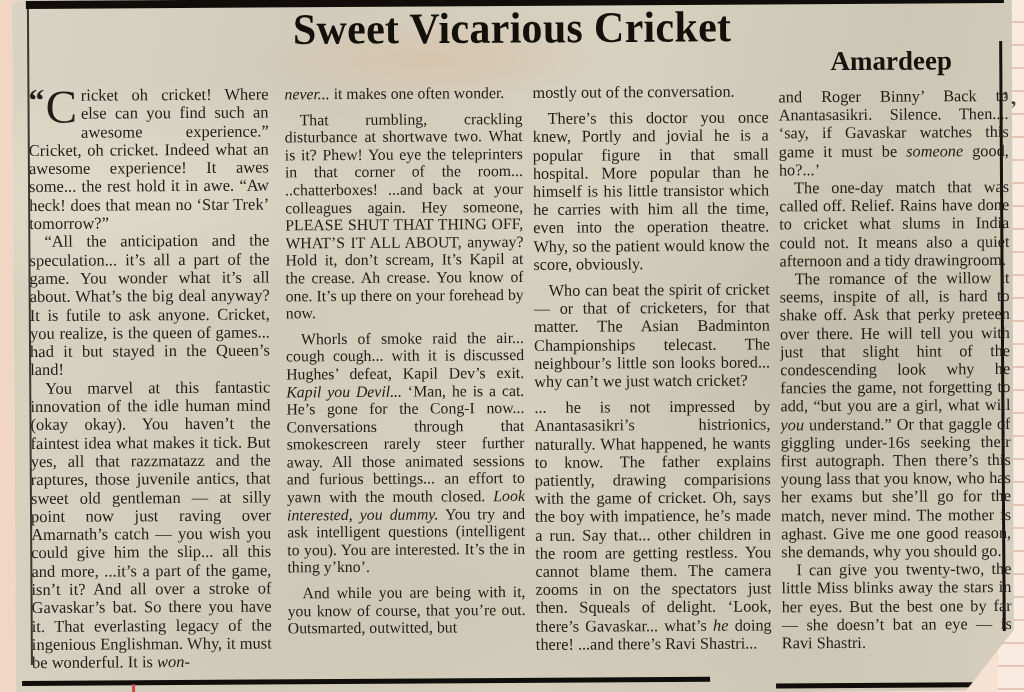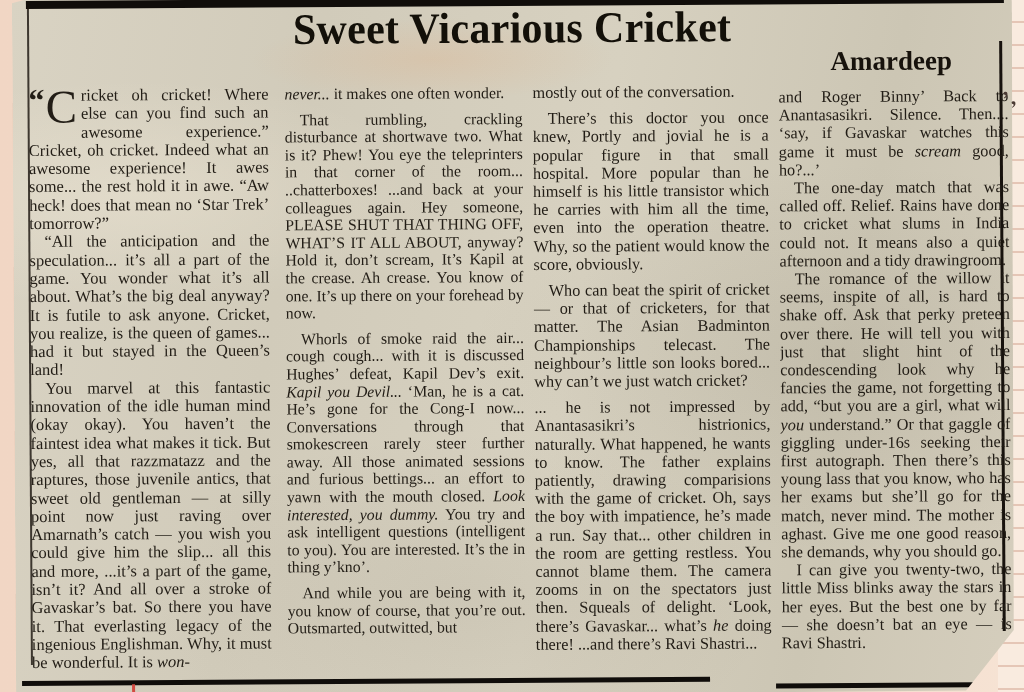--- a/index.html
+++ b/index.html
@@ -87,21 +87,21 @@
         <p class="ind"><span>Whorls of smoke raid the air... cough cough... with it is discussed Hughes’ defeat, Kapil Dev’s exit. </span><span class="it">Kapil you Devil...</span><span> ‘Man, he is a cat. He’s gone for the Cong-I now... Conversations through that smokescreen rarely steer further away. All those animated sessions and furious bettings... an effort to yawn with the mouth closed. </span><span class="it">Look interested, you dummy.</span><span> You try and ask intelligent questions (intelligent to you). You are interested. It’s the in thing y’kno’.</span></p>
         <p class="ind"><span>And while you are being with it, you know of course, that you’re out. Outsmarted, outwitted, but</span></p>
       </div>
     <div class="col c2 gaps">
         <p><span>mostly out of the conversation.</span></p>
         <p class="ind"><span>There’s this doctor you once knew, Portly and jovial he is a popular figure in that small hospital. More popular than he himself is his little transistor which he carries with him all the time, even into the operation theatre. Why, so the patient would know the score, obviously.</span></p>
         <p class="ind"><span>Who can beat the spirit of cricket — or that of cricketers, for that matter. The Asian Badminton Championships telecast. The neighbour’s little son looks bored... why can’t we just watch cricket?</span></p>
         <p><span>... he is not impressed by Anantasasikri’s histrionics, naturally. What happened, he wants to know. The father explains patiently, drawing comparisions with the game of cricket. Oh, says the boy with impatience, he’s made a run. Say that... other children in the room are getting restless. You cannot blame them. The camera zooms in on the spectators just then. Squeals of delight. ‘Look, there’s Gavaskar... what’s </span><span class="it">he</span><span> doing there! ...and there’s Ravi Shastri...</span></p>
       </div>
     <div class="col c3">
-        <p><span>and Roger Binny’ Back to Anantasasikri. Silence. Then.... ‘say, if Gavaskar watches this game it must be </span><span class="it">scream</span><span> good, ho?...’</span></p>
+        <p><span>and Roger Binny’ Back to Anantasasikri. Silence. Then.... ‘say, if Gavaskar watches this game it must be </span><span class="it">someone</span><span> good, ho?...’</span></p>
         <p class="ind"><span>The one-day match that was called off. Relief. Rains have done to cricket what slums in India could not. It means also a quiet afternoon and a tidy drawingroom.</span></p>
         <p class="ind"><span>The romance of the willow it seems, inspite of all, is hard to shake off. Ask that perky preteen over there. He will tell you with just that slight hint of the condescending look why he fancies the game, not forgetting to add, “but you are a girl, what will </span><span class="it">you</span><span> understand.” Or that gaggle of giggling under-16s seeking their first autograph. Then there’s this young lass that you know, who has her exams but she’ll go for the match, never mind. The mother is aghast. Give me one good reason, she demands, why you should go.</span></p>
         <p class="ind"><span>I can give you twenty-two, the little Miss blinks away the stars in her eyes. But the best one by far — she doesn’t bat an eye — is Ravi Shastri.</span></p>
       </div>
 
     <div class="bar-bottom-l"></div>
     <div class="bar-bottom-r"></div>
     <div class="red-mark"></div>
   </div>
 

